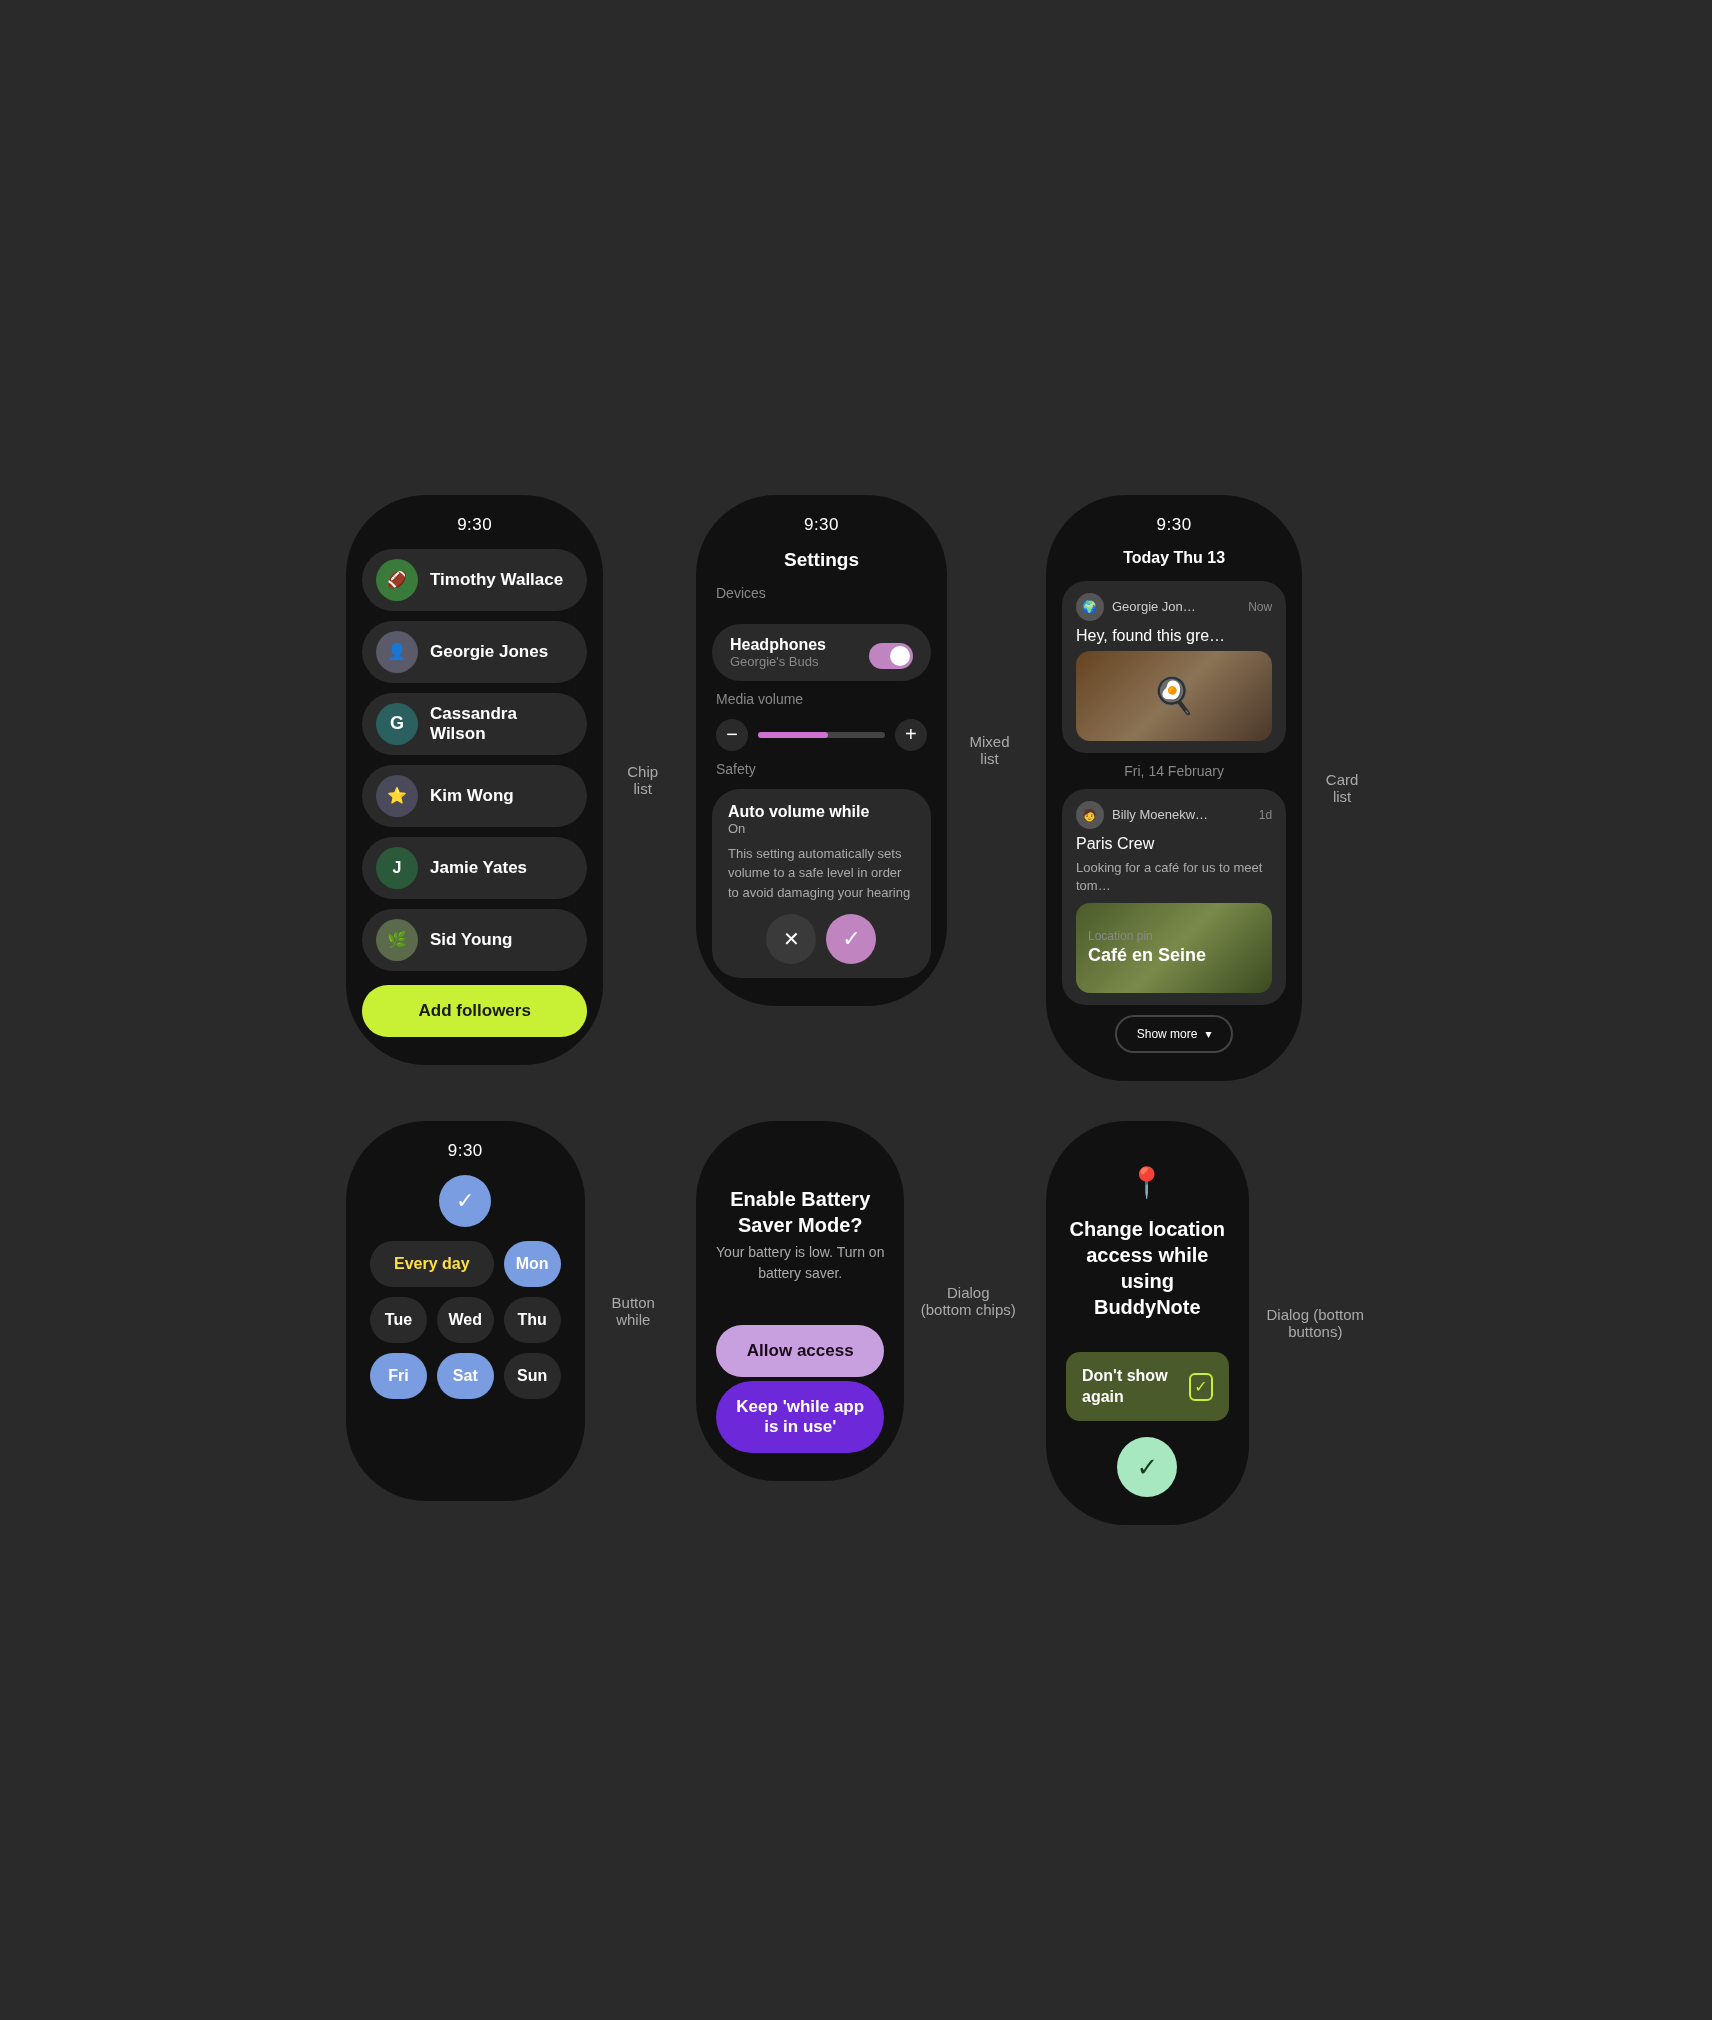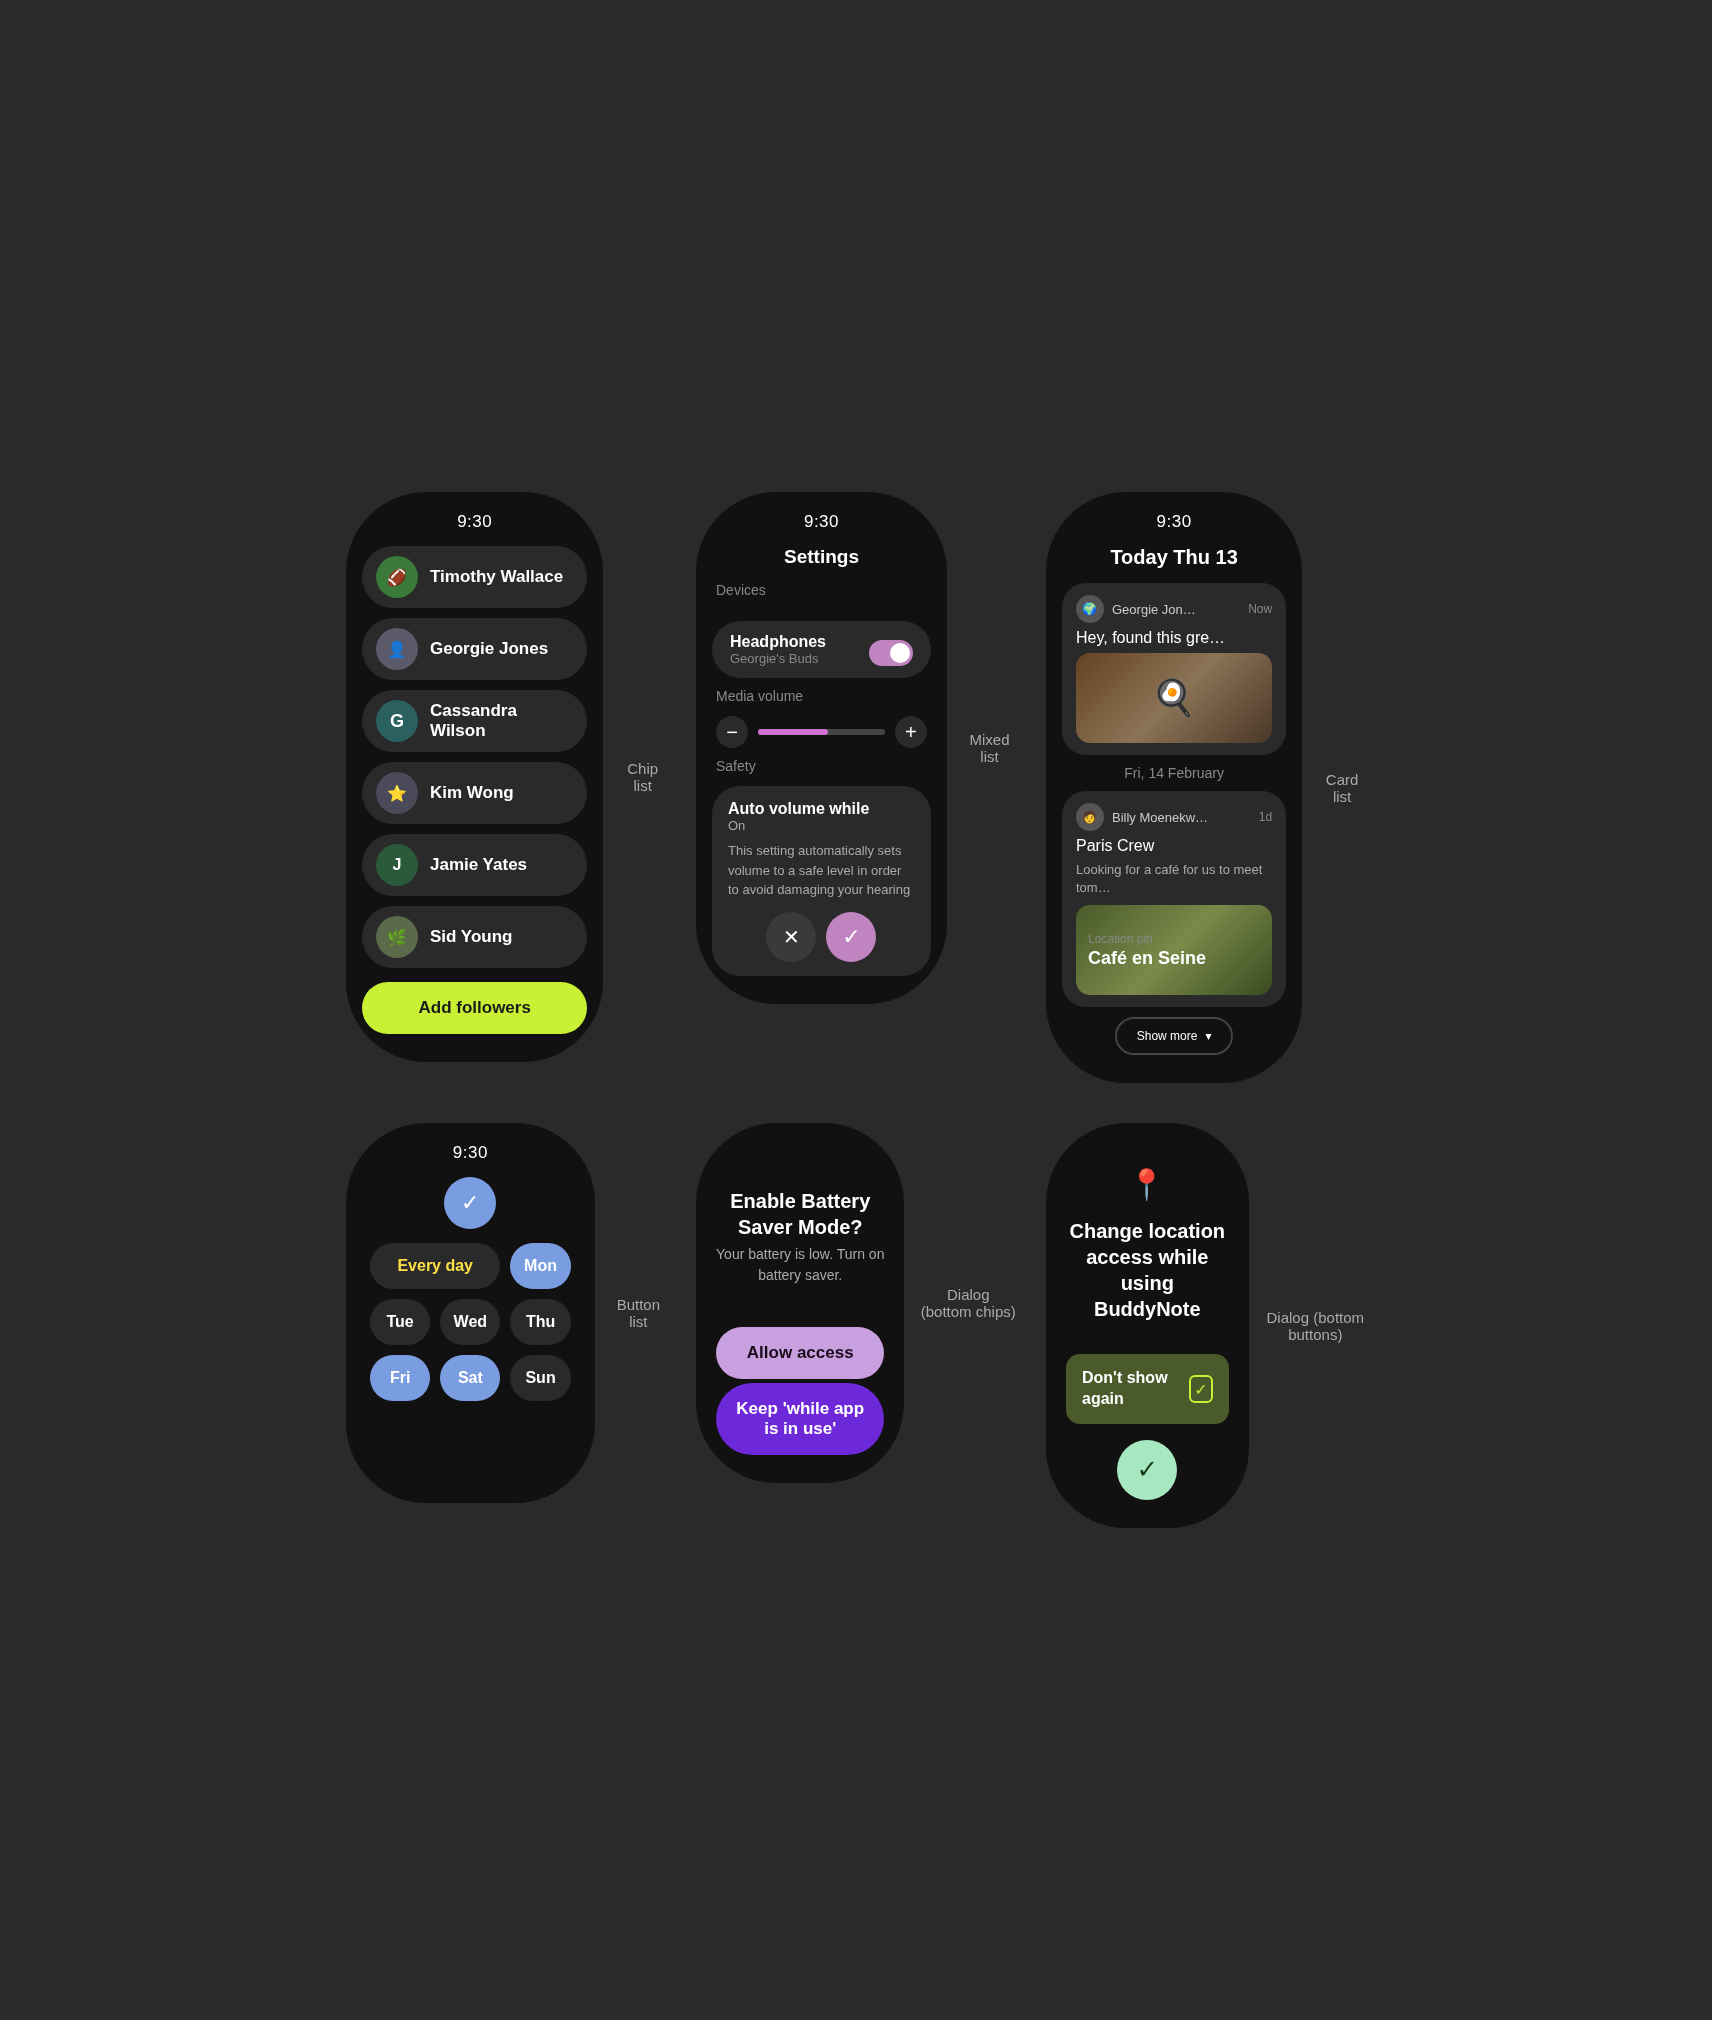--- a/index.html
+++ b/index.html
@@ -240,21 +240,21 @@
     }
 
     
     .card-date-header {
       color: #888;
       font-size: 14px;
       text-align: center;
     }
     .card-today-title {
       color: #fff;
-      font-size: 20px;
+      font-size: 16px;
       font-weight: 700;
       text-align: center;
       margin-bottom: 4px;
     }
     .notification-card {
       background: #2a2a2a;
       border-radius: 24px;
       width: 100%;
       padding: 12px 14px;
       cursor: pointer;
@@ -613,21 +613,21 @@
         <div class="day-btn wide dark" style="grid-column:span 2;">Every day</div>
         <div class="day-btn light">Mon</div>
         <div class="day-btn dark">Tue</div>
         <div class="day-btn dark">Wed</div>
         <div class="day-btn dark">Thu</div>
         <div class="day-btn light">Fri</div>
         <div class="day-btn light">Sat</div>
         <div class="day-btn dark">Sun</div>
       </div>
     </div>
-    <div class="device-label">Button list</div>
+    <div class="device-label">Button while</div>
   </div>
 
   <div class="device-wrapper">
     <div class="pill dialog">
       <div class="spacer"></div>
       <div class="dialog-title">Enable Battery Saver Mode?</div>
       <div class="dialog-body">Your battery is low. Turn on battery saver.</div>
       <div style="flex:1;"></div>
       <div class="dialog-btn-primary">Allow access</div>
       <div class="dialog-btn-secondary">Keep 'while app is in use'</div>

